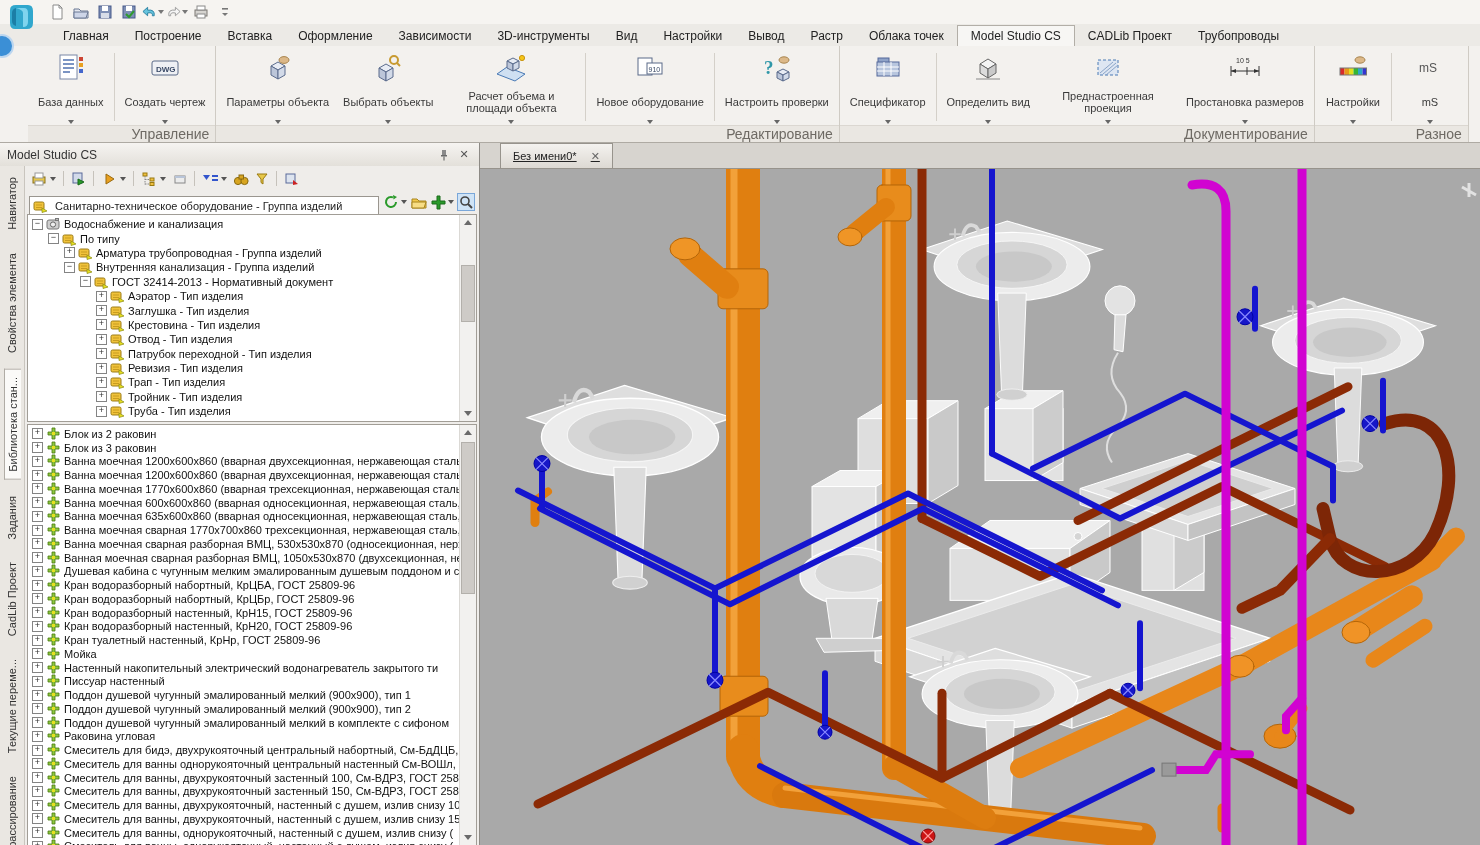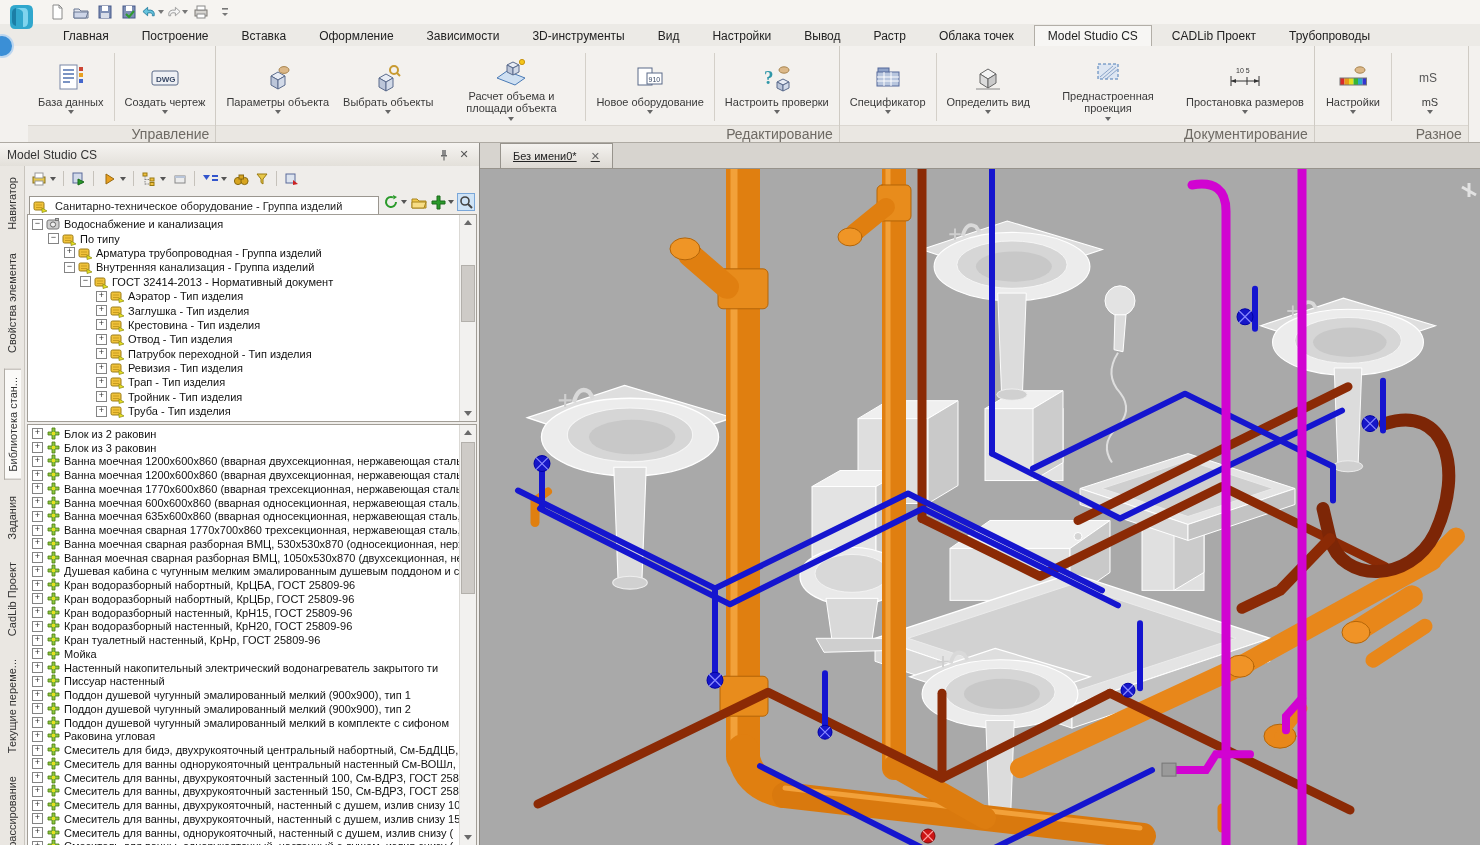--- a/index.html
+++ b/index.html
@@ -10,30 +10,30 @@
   #quickbar{position:absolute;left:0;top:0;right:0;height:24px;background:#f6f4f1;
             display:flex;align-items:center;padding-left:46px;gap:2px;}
   #applogo{position:absolute;left:6px;top:2px;width:30px;height:30px;z-index:6;}
   #edgebadge{position:absolute;left:-10px;top:34px;width:20px;height:20px;border-radius:50%;
              background:#3b8fd6;border:2px solid #bcd6ef;z-index:7;}
   .qbtn{width:22px;height:20px;display:flex;align-items:center;justify-content:center;}
   .qcaret{width:0;height:0;border-left:3px solid transparent;border-right:3px solid transparent;
           border-top:4px solid #777;margin-left:1px;}
   
   #tabsrow{position:absolute;left:0;top:24px;right:0;height:22px;background:#eceae6;
-           border-bottom:1px solid #c4c0b9;display:flex;align-items:flex-end;padding-left:50px;gap:7px;}
+           border-bottom:1px solid #c4c0b9;display:flex;align-items:flex-end;padding-left:50px;}
   .mtab{font-size:12px;color:#222;padding:3px 13px 3px 13px;white-space:nowrap;cursor:default;}
   .mtab.active{background:#f7f6f4;border:1px solid #b2aea7;border-bottom:1px solid #f7f6f4;
                margin-bottom:-1px;}
   
   #ribbon{position:absolute;left:0;top:46px;right:0;height:96px;background:#f3f1ee;
           border-bottom:1px solid #aeaaa3;display:flex;align-items:stretch;padding-left:28px;}
   .rgroup{display:flex;flex-direction:column;border-right:1px solid #cfcbc4;}
   .rbuttons{flex:1;display:flex;align-items:stretch;padding:3px 3px 0 3px;}
-  .rbtn{display:flex;flex-direction:column;align-items:center;justify-content:center;
+  .rbtn{display:flex;flex-direction:column;align-items:center;justify-content:space-between;
         padding:1px 7px;font-size:11px;color:#3a3a3a;text-align:center;min-width:56px;}
   .rbtn .ricon{height:36px;display:flex;align-items:center;justify-content:center;}
   .rbtn .rlabel{line-height:12.5px;max-width:128px;}
   .rcaret{width:0;height:0;border-left:3.5px solid transparent;border-right:3.5px solid transparent;
           border-top:4px solid #666;display:inline-block;margin:2px 0 0 0;}
   .gtitle{height:16px;line-height:16px;text-align:right;font-size:14px;color:#6e6a64;
           background:#eae7e2;border-top:1px solid #dbd7d1;padding:0 6px;}
   .vsep{width:1px;background:#d4d0c9;margin:4px 3px;}
   #ribbonfill{flex:1;background:#f3f1ee;}
   

